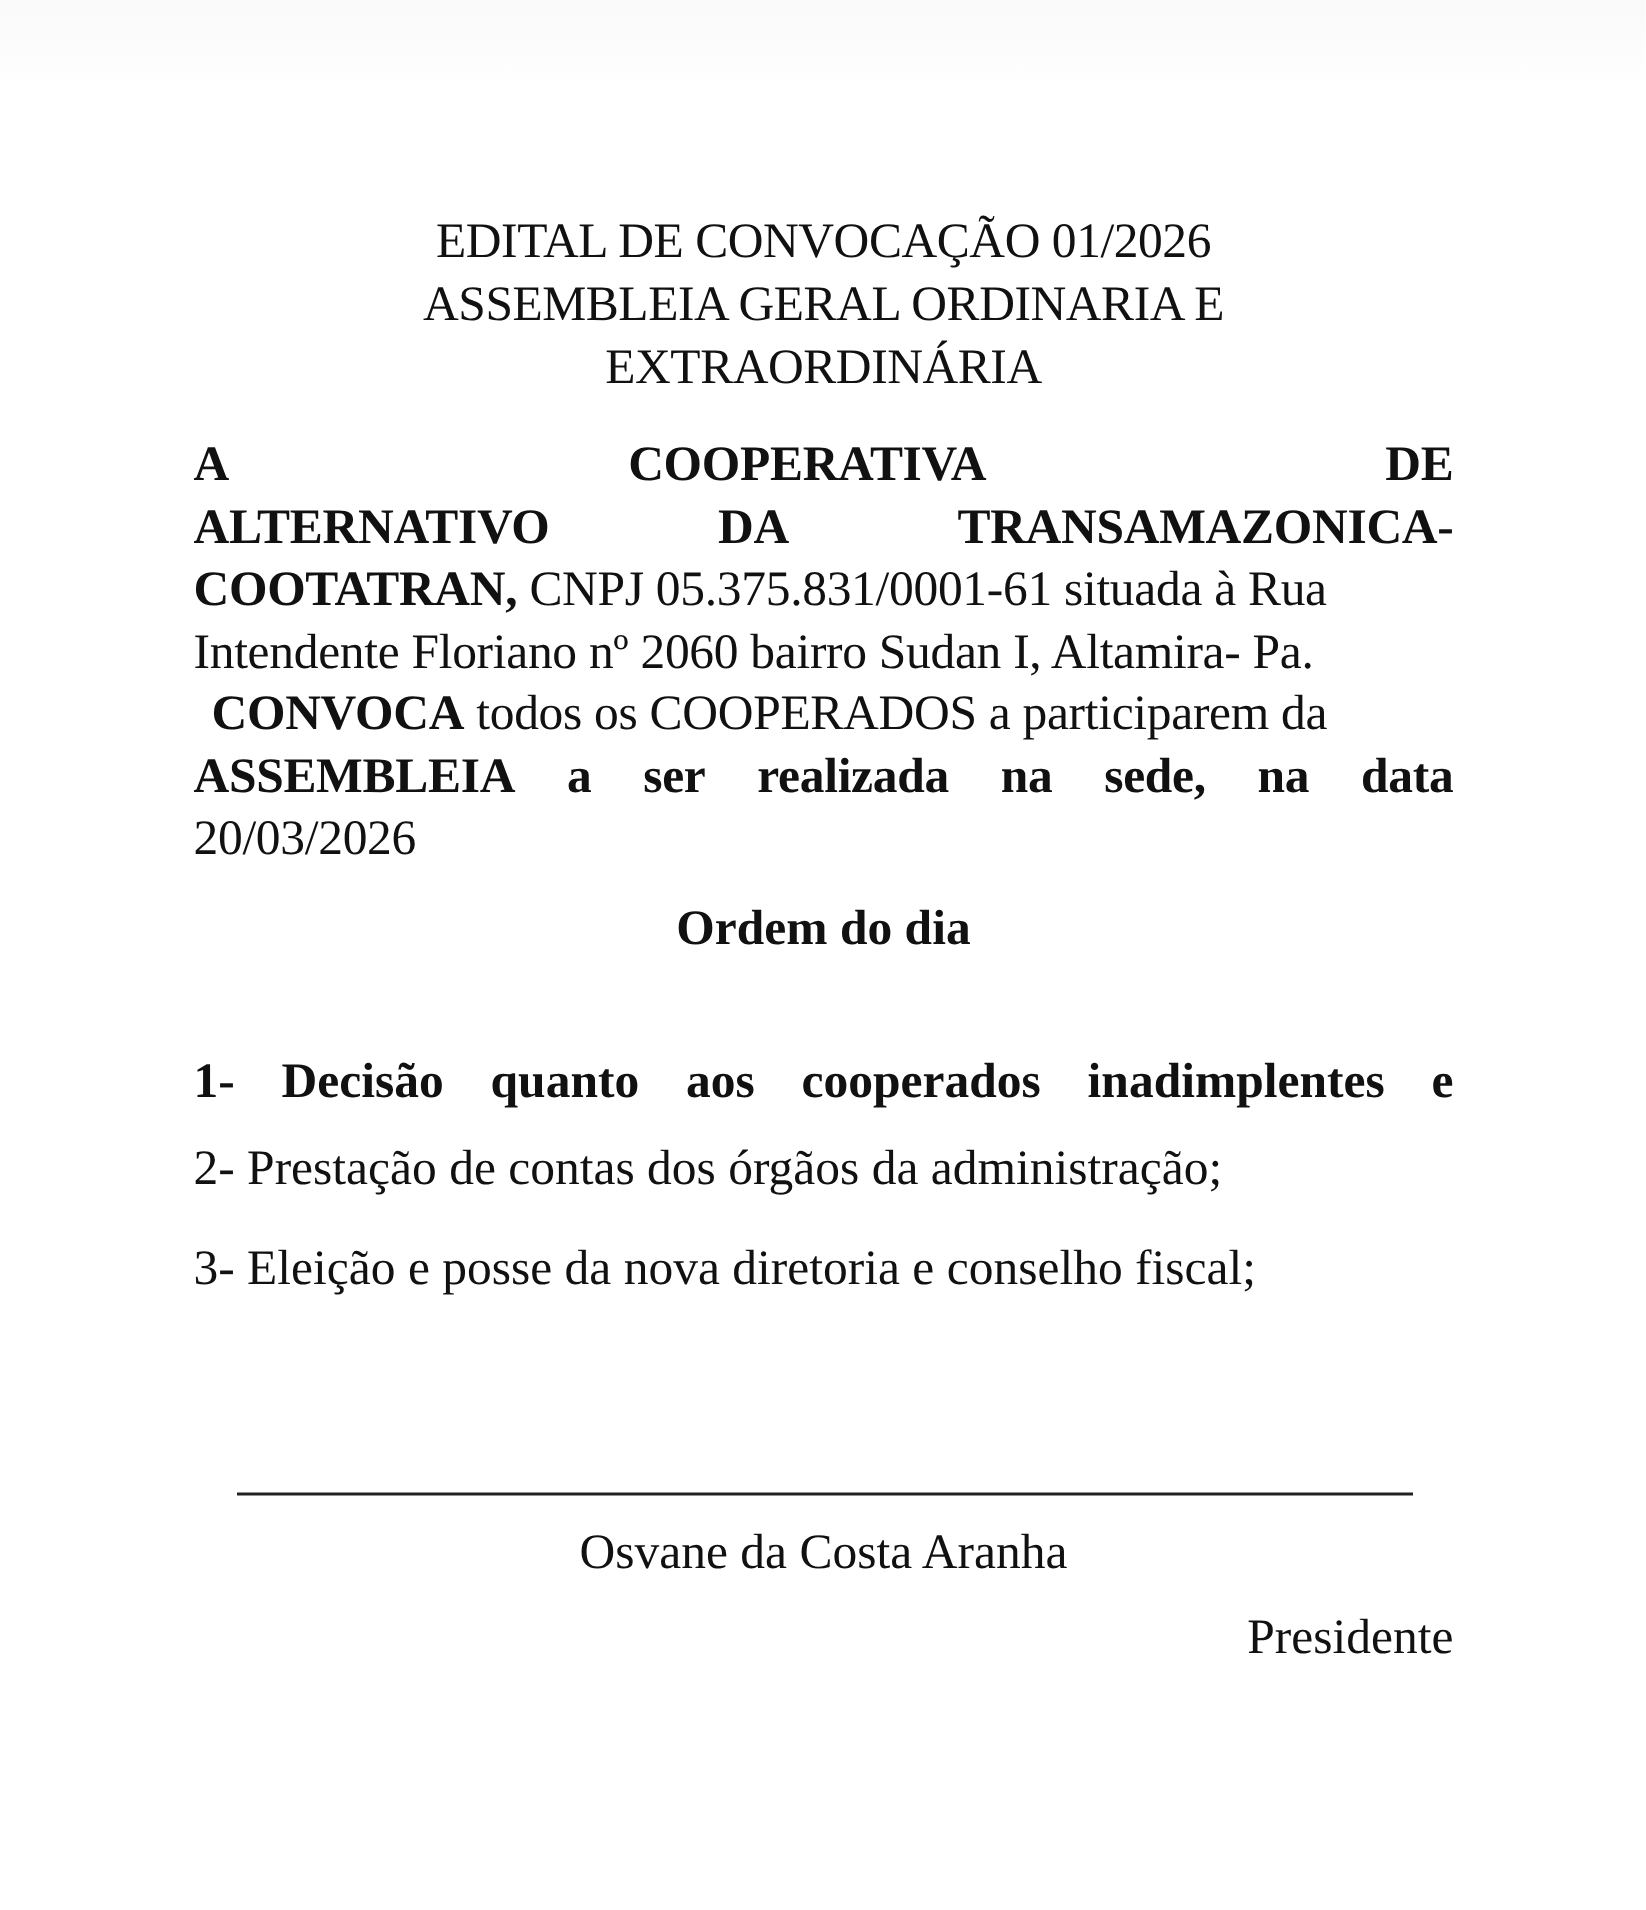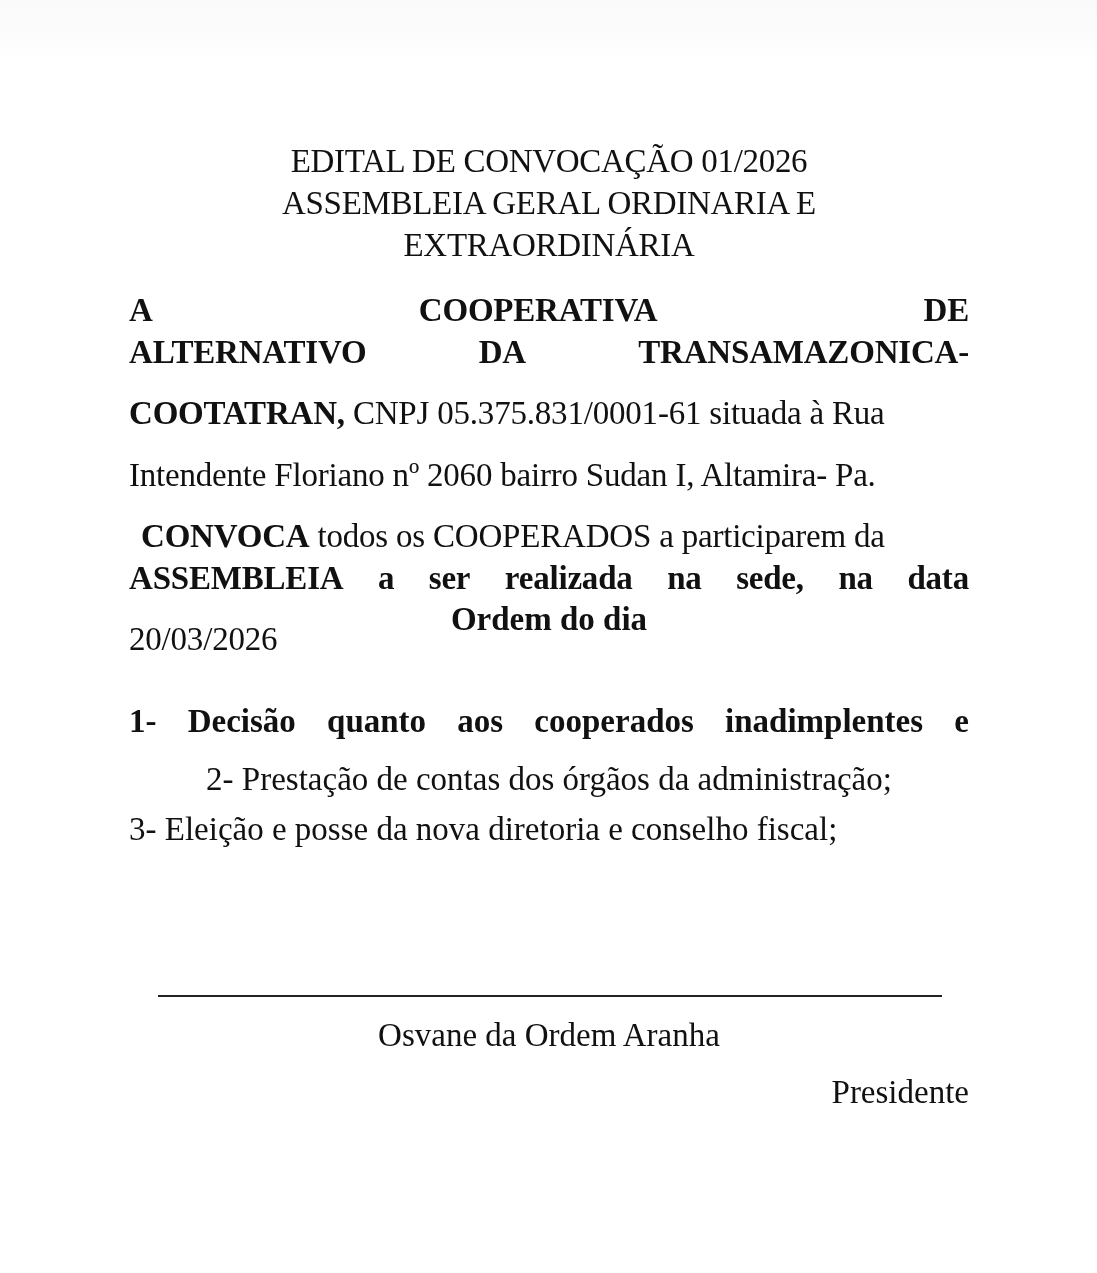--- a/index.html
+++ b/index.html
@@ -45,42 +45,42 @@
       letter-spacing: -0.2px;
     }
     .intro .bold { font-weight: bold; }
     .just-line {
       display: flex;
       justify-content: space-between;
       width: 100%;
       height: 41.5px;
       font-weight: bold;
     }
-    .plain-line { display: block; height: 41.5px; white-space: nowrap; margin-top: 20px; }
+    .plain-line { display: block; height: 41.5px; white-space: nowrap; }
     .agenda-heading {
       position: absolute;
       top: 598px;
       left: 0;
       width: 840px;
       text-align: center;
       font-weight: bold;
       font-size: 33px;
       line-height: 42px;
     }
     .agenda {
       position: absolute;
       top: 700px;
       left: 0;
       width: 840px;
       font-size: 33px;
       line-height: 42px;
     }
     .agenda-item { display: block; }
     .agenda-item.item-1 { margin-bottom: 16px; }
-    .agenda-item.item-2 { margin-bottom: 8px; text-align: center; }
+    .agenda-item.item-2 { margin-bottom: 25px; }
     .signature-line {
       position: absolute;
       top: 995px;
       left: 29px;
       width: 784px;
       height: 0;
       border-top: 2px solid #222222;
     }
     .signer {
       position: absolute;
@@ -151,16 +151,16 @@
         <span>cooperados</span>
         <span>inadimplentes</span>
         <span>e</span>
       </div>
     </div>
     <div class="agenda-item item-2">2- Prestação de contas dos órgãos da administração;</div>
     <div class="agenda-item item-3">3- Eleição e posse da nova diretoria e conselho fiscal;</div>
   </div>
 
   <div class="signature-line"></div>
-  <div class="signer">Osvane da Ordem Aranha</div>
+  <div class="signer">Osvane da Costa Aranha</div>
   <div class="signer-role">Presidente</div>
 
 </div>
 
 </body></html>

